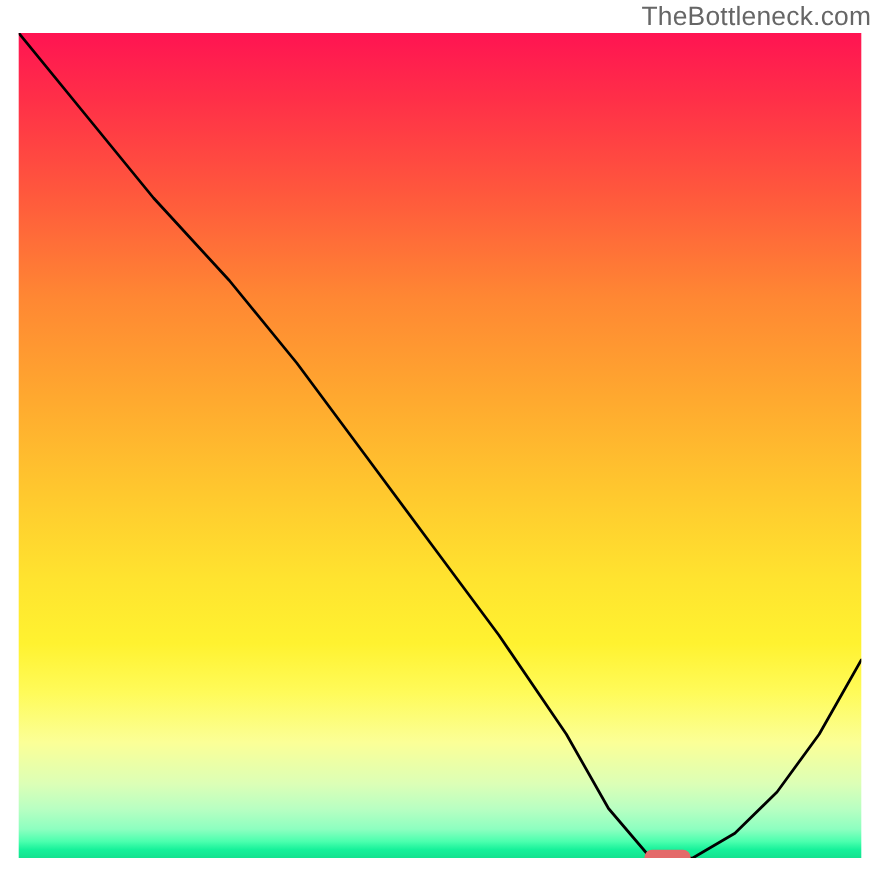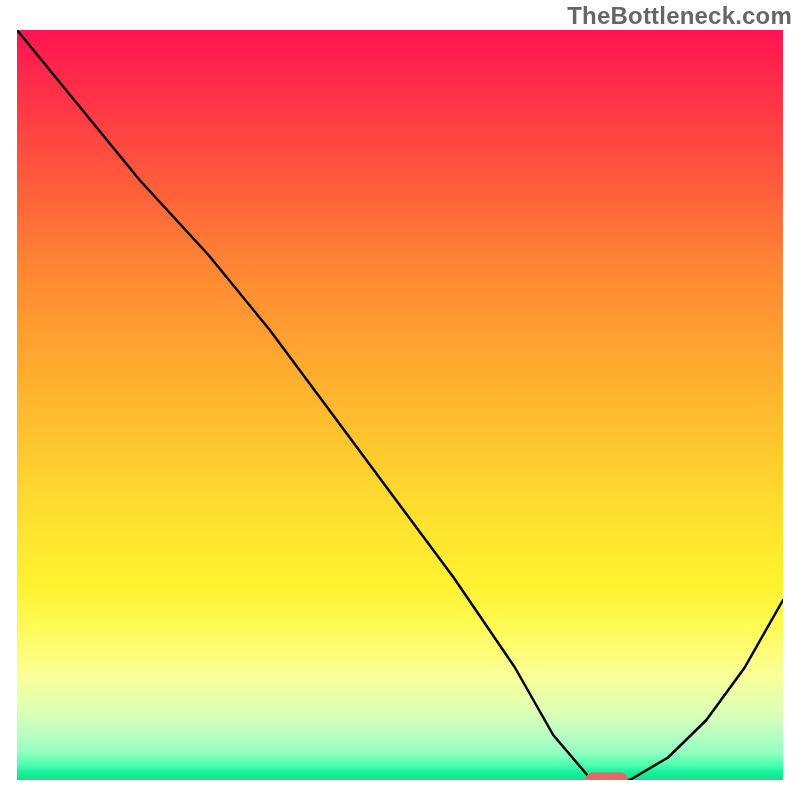--- a/index.html
+++ b/index.html
@@ -14,21 +14,21 @@
     position: relative;
     width: 800px;
     height: 800px;
   }
   .watermark {
     position: absolute;
     top: 2px;
     right: 8px;
     font-family: Arial, Helvetica, sans-serif;
     font-size: 24px;
-    font-weight: 700;
+    font-weight: 400;
     color: #666666;
     letter-spacing: 0.2px;
   }
   .plot-wrap {
     position: absolute;
     left: 17px;
     top: 30px;
     width: 766px;
     height: 750px;
   }

